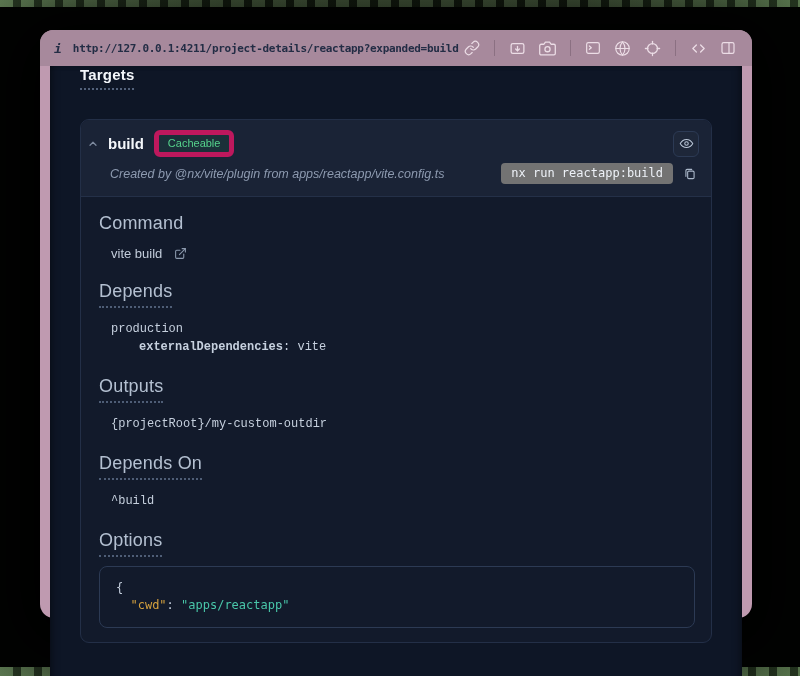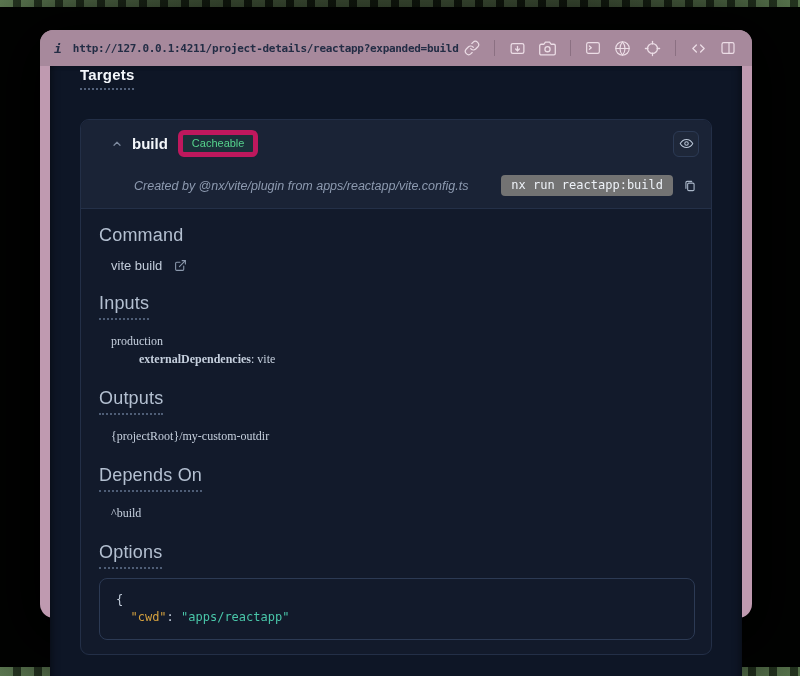--- a/index.html
+++ b/index.html
@@ -32,23 +32,23 @@
 
   
   .viewport { margin:0 10px 10px; height:647px; background:#0e1626; overflow:hidden;
       position:relative; padding:0 30px; box-shadow:inset 6px 0 10px -6px rgba(0,0,0,.6), inset -6px 0 10px -6px rgba(0,0,0,.6); }
 
   .page-heading { margin-top:-7px; display:inline-block; font-size:15px; font-weight:bold; color:#f4f7fb;
       border-bottom:2px dotted #53627b; padding-bottom:5px; letter-spacing:.2px; }
 
   
   .card { margin-top:29px; background:#121a2b; border:1px solid #232f47; border-radius:9px; overflow:hidden; }
-  .card-header { background:#1a2336; border-bottom:1px solid #243048; padding:10px 12px 12px 30px; }
+  .card-header { background:#1a2336; border-bottom:1px solid #243048; padding:10px 12px 12px 6px; }
   .hdr-row { display:flex; align-items:center; }
-  .hdr-row + .hdr-row { margin-top:18px; }
+  .hdr-row + .hdr-row { margin-top:6px; }
   .chev { color:#7e8ba0; display:flex; margin-right:9px; cursor:pointer; }
   .target-name { font-size:15px; font-weight:bold; color:#f4f7fb; }
   .badge { margin-left:10px; font-size:11px; color:#55d28c; background:rgba(40,167,90,0.10);
       border:5px solid #be185d; border-radius:6px; padding:2px 9px 3px; }
   .spacer { flex:1; }
   .eye-btn { width:26px; height:26px; display:flex; align-items:center; justify-content:center;
       background:rgba(255,255,255,0.02); border:1px solid #2c3a54; border-radius:6px; color:#b9c5d6; cursor:pointer; }
   .created-by { margin-left:23px; font-size:12.5px; font-style:italic; color:#8d9ab0; }
   .run-chip { font-family:"DejaVu Sans Mono", monospace; font-size:12px; color:#eef2f8;
       background:#737373; border-radius:4px; padding:3px 10px 4px; white-space:nowrap; }
@@ -56,21 +56,21 @@
 
   
   .card-body { padding:16px 16px 14px 18px; }
   .section { margin-bottom:20px; }
   .section:last-child { margin-bottom:0; }
   .sec-heading { display:inline-block; font-size:18px; font-weight:normal; color:#b4c0d1; letter-spacing:.2px; }
   .sec-heading.dotted { border-bottom:2px dotted #4e5d76; padding-bottom:4px; }
   .sec-content { margin-top:12px; padding-left:12px; }
   .cmd-line { display:flex; align-items:center; gap:12px; font-size:13px; color:#c2ccda; }
   .ext-link { color:#8b99ad; cursor:pointer; display:flex; }
-  .mono-item { font-family:Liberation Serif, serif; font-size:12px; color:#c6d0de; line-height:18px; }
+  .mono-item { font-family:Liberation Mono, monospace; font-size:12px; color:#c6d0de; line-height:18px; }
   .mono-item b { font-weight:bold;margin-left:28px; }
 
   .json-box { margin-top:9px; border:1px solid #2c3a54; border-radius:8px; padding:13px 16px;
       font-family:"DejaVu Sans Mono", monospace; font-size:12px; line-height:17px; color:#c6d0de; }
   .json-key { color:#d5a13e; }
   .json-str { color:#49c6a9; }
 </style>
 </head>
 <body>
 
@@ -188,21 +188,21 @@
                 <svg class="ic" width="13" height="13" viewBox="0 0 24 24" fill="none" stroke="currentColor" stroke-width="2" stroke-linecap="round" stroke-linejoin="round">
                     <path d="M18 13v6a2 2 0 0 1-2 2H5a2 2 0 0 1-2-2V8a2 2 0 0 1 2-2h6"></path>
                     <polyline points="15 3 21 3 21 9"></polyline>
                     <line x1="10" y1="14" x2="21" y2="3"></line>
                   </svg>
               </span>
             </div>
           </div>
 
           <div class="section">
-            <h3 class="sec-heading dotted">Inputs</h3>
+            <h3 class="sec-heading dotted">Depends</h3>
             <div class="sec-content">
               <div class="mono-item">production</div>
               <div class="mono-item"><b>externalDependencies</b><span>: vite</span></div>
             </div>
           </div>
 
           <div class="section">
             <h3 class="sec-heading dotted">Outputs</h3>
             <div class="sec-content">
               <div class="mono-item">{projectRoot}/my-custom-outdir</div>

